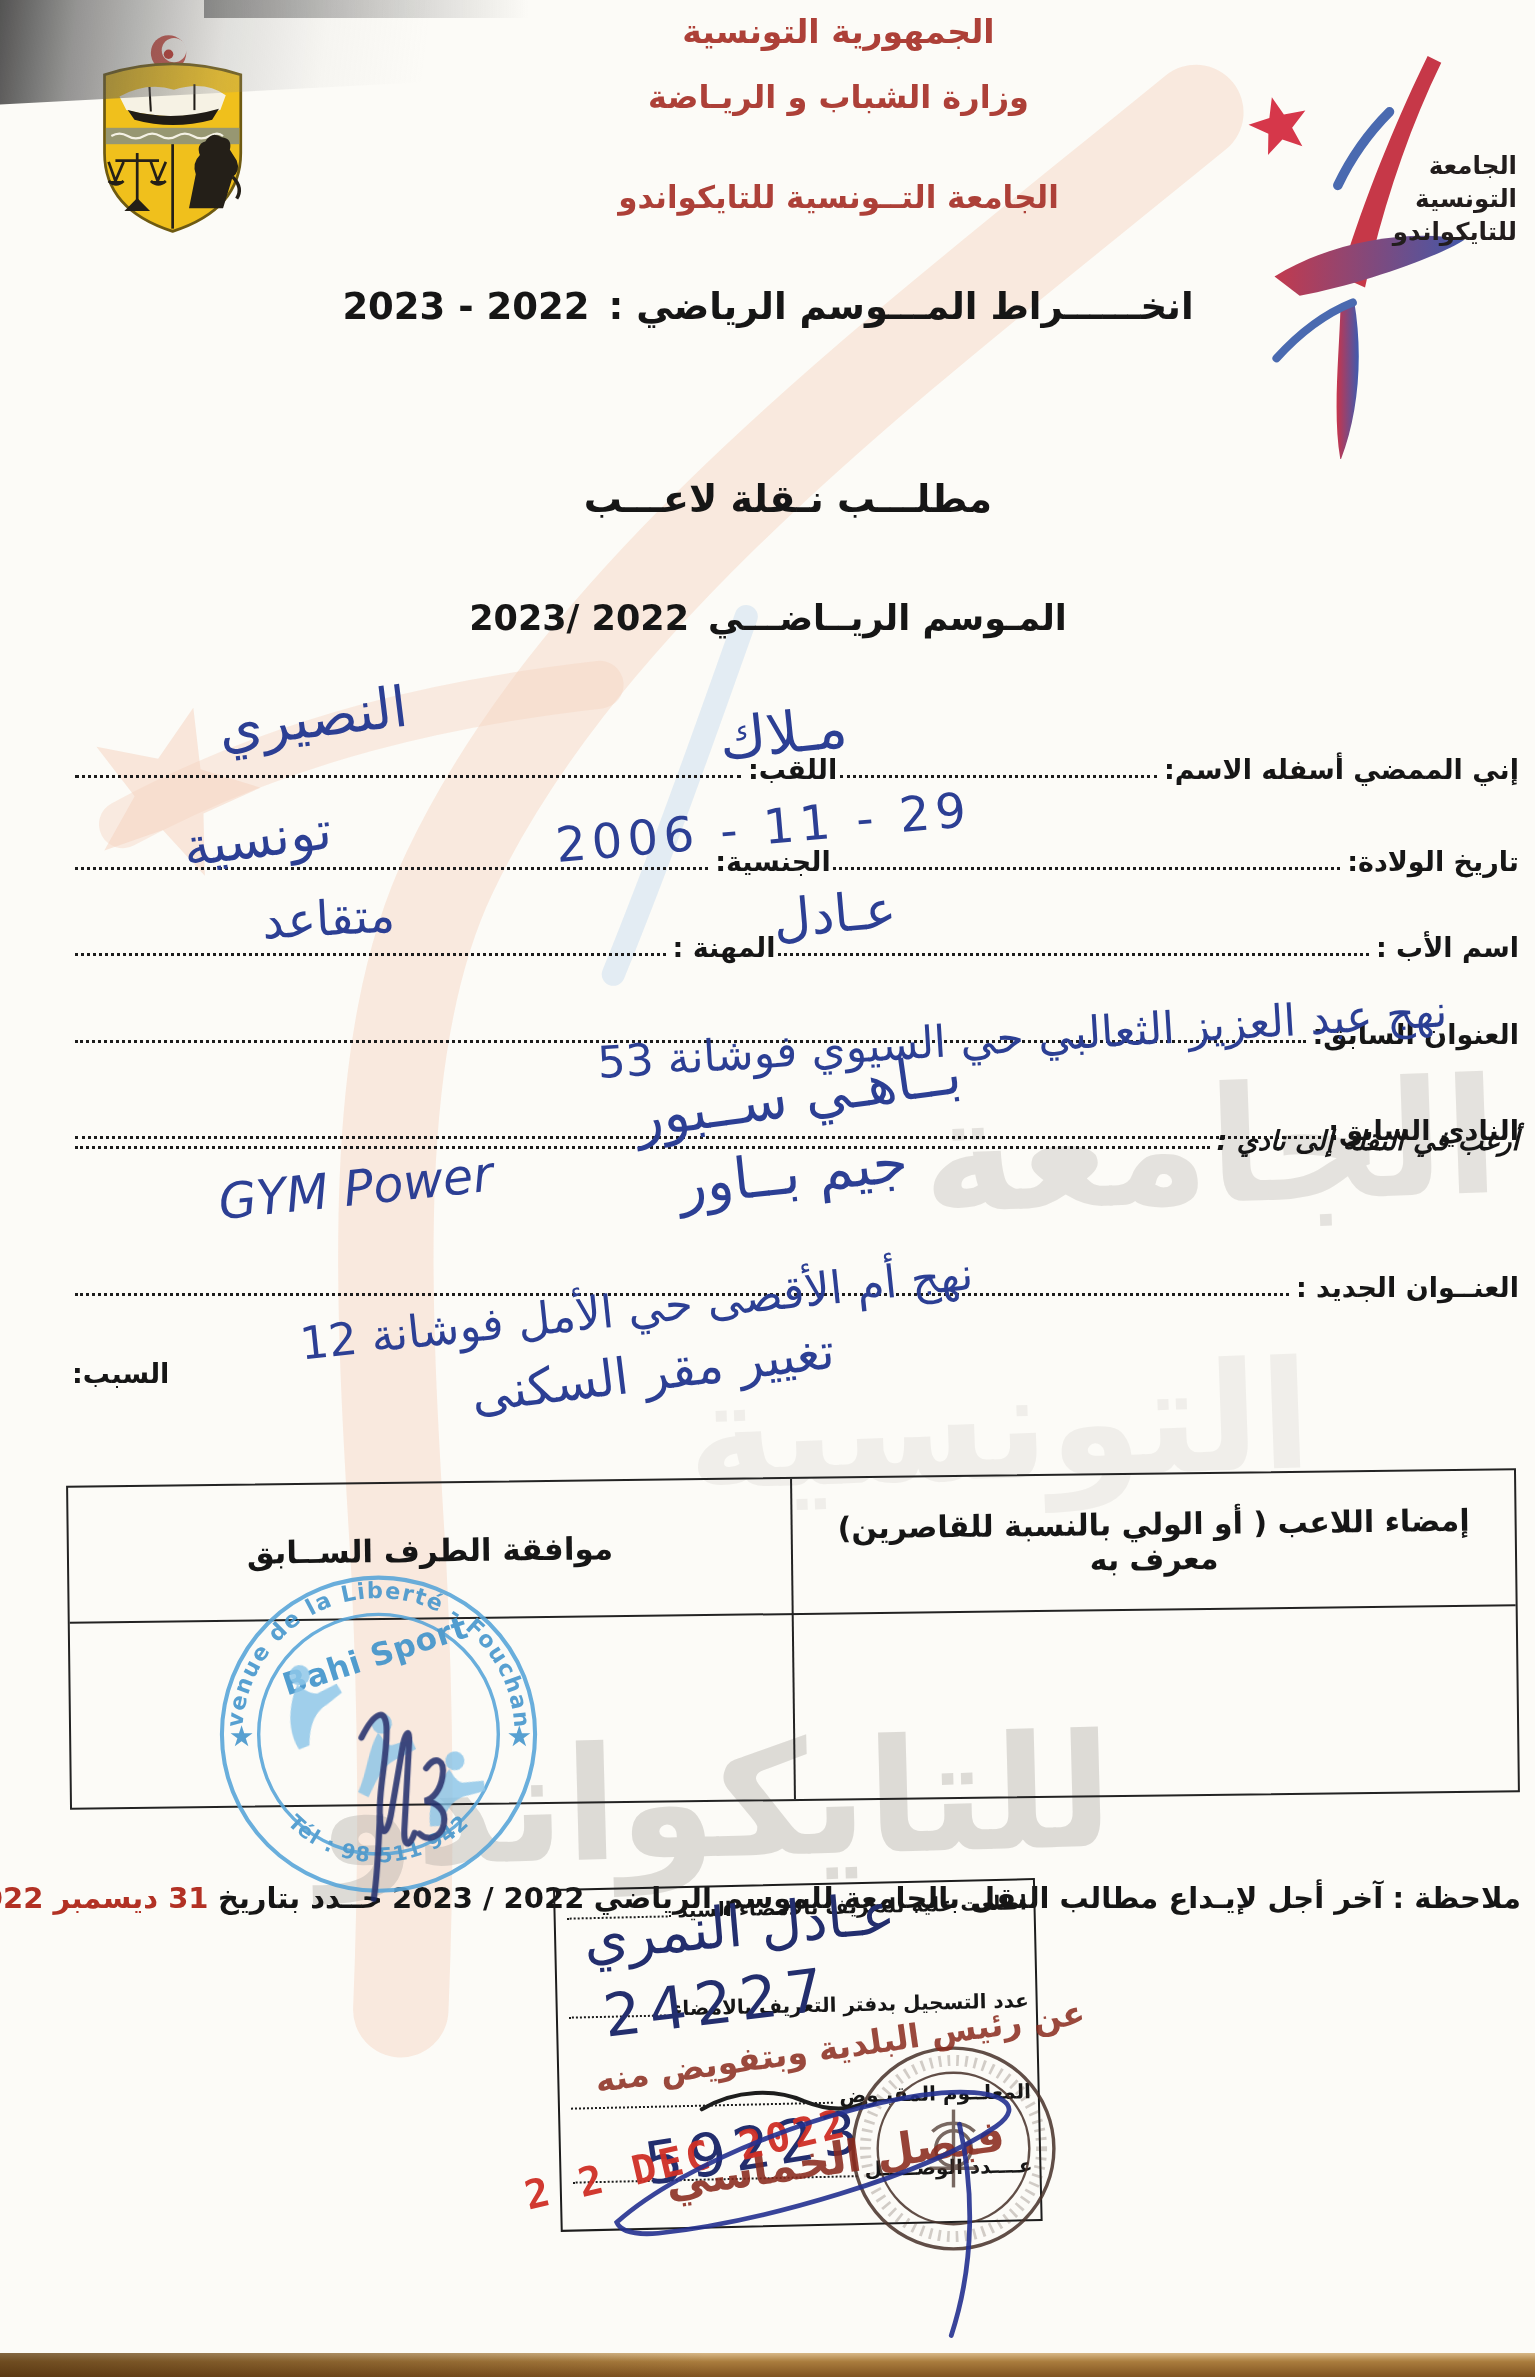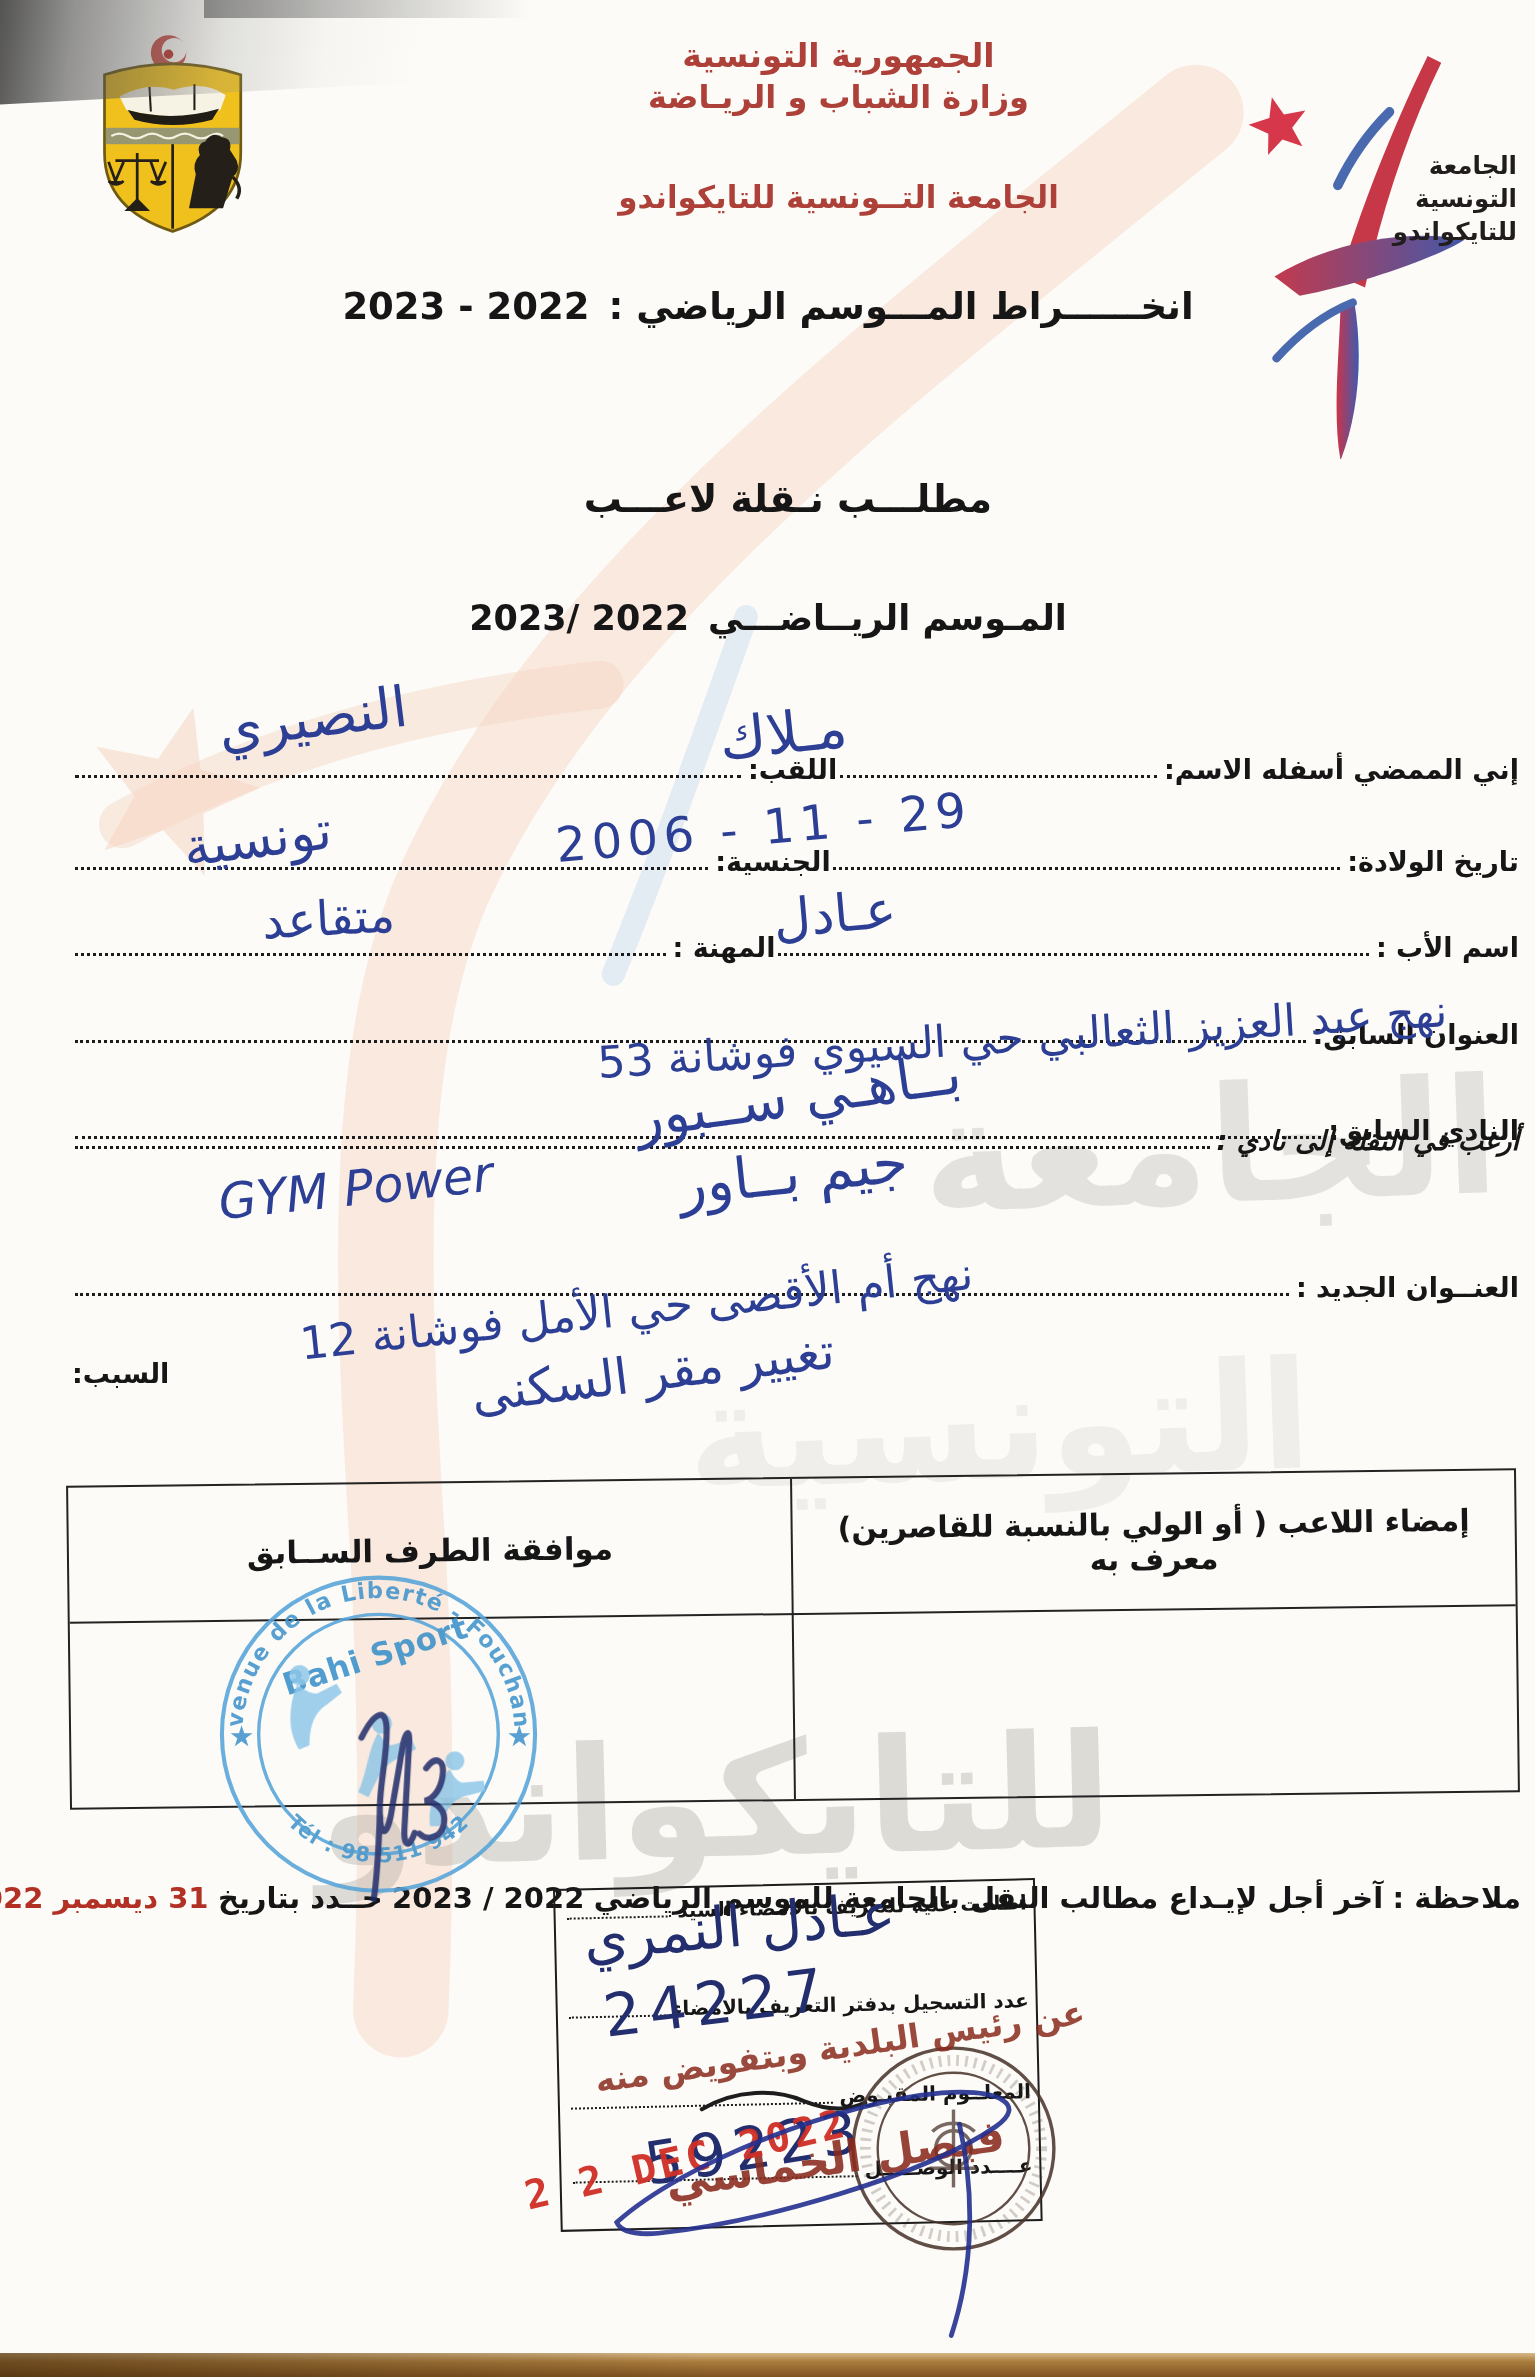--- a/index.html
+++ b/index.html
@@ -23,21 +23,21 @@
   
   .wm-svg{position:absolute;left:0;top:0;z-index:2;pointer-events:none;}
   .wm-text{position:absolute;z-index:3;font-weight:bold;white-space:nowrap;pointer-events:none;
     color:#b5b0aa;letter-spacing:1.4px;}
   .wm1{right:37px;top:1053px;font-size:160px;opacity:.32;transform:rotate(-2deg);}
   .wm2{right:225px;top:1339px;font-size:150px;opacity:.16;transform:rotate(-2deg);}
   .wm3{left:317px;top:1710px;font-size:157px;opacity:.40;transform:rotate(-1.5deg);color:#b1ada7;}
   
   .hdr{position:absolute;left:225px;width:1227px;text-align:center;z-index:10;
     color:var(--header-red,#ad4038);font-weight:bold;}
-  .hdr1{top:36px;font-size:33px;}
+  .hdr1{top:12px;font-size:33px;}
   .hdr2{top:78px;font-size:32px;}
   .hdr3{top:179px;font-size:31px;letter-spacing:0.7px;}
   
   .titlerow{position:absolute;left:0;width:1536px;text-align:center;z-index:10;font-weight:bold;}
   .t-enroll{top:285px;font-size:37px;}
   .t-request{top:477px;font-size:38px;margin-left:20px;}
   .t-season{top:598px;font-size:35px;}
   .inlineflex{display:inline-flex;direction:rtl;gap:19px;align-items:baseline;}
   
   .frow{position:absolute;right:17px;left:72px;display:flex;direction:rtl;align-items:flex-end;z-index:12;}

